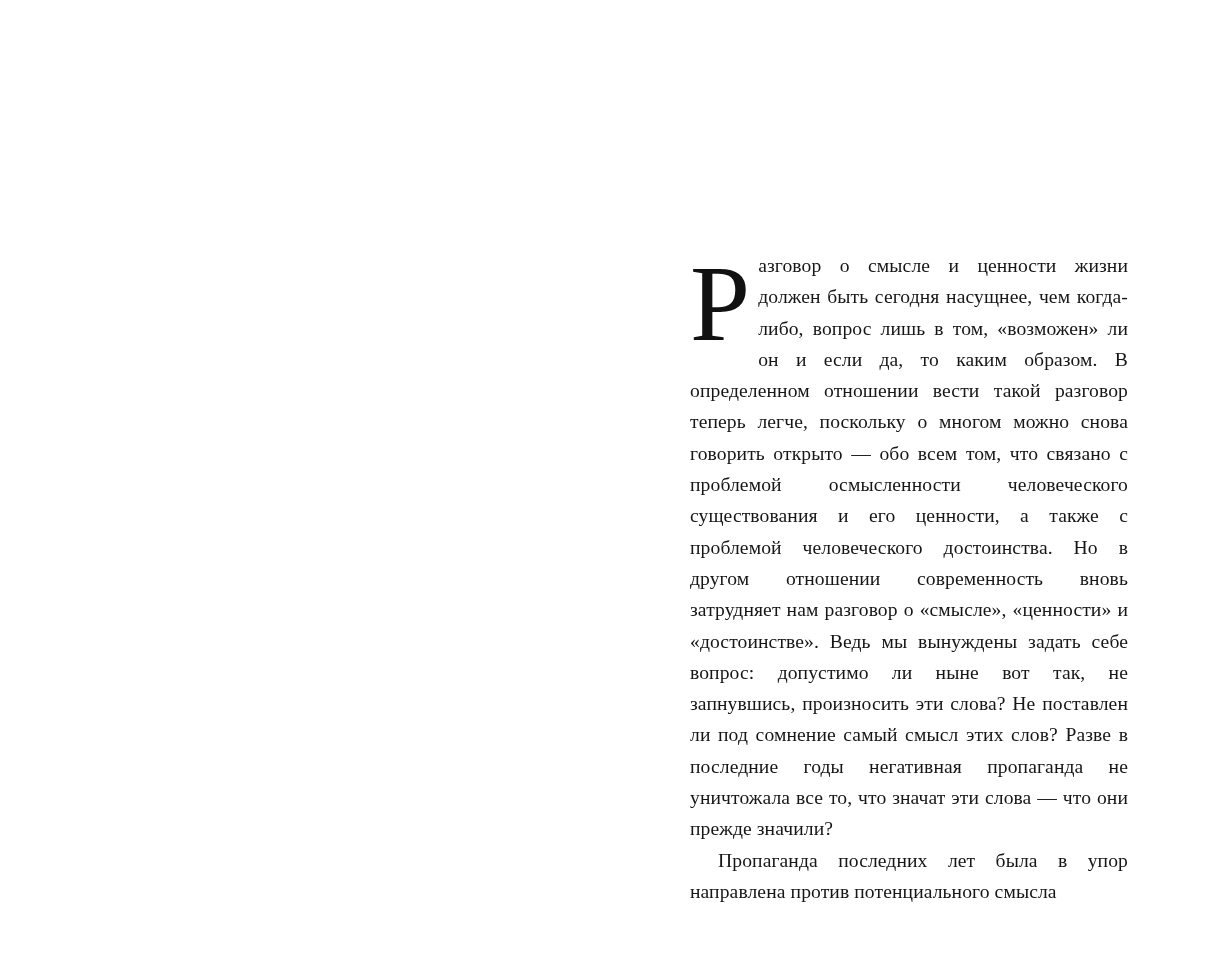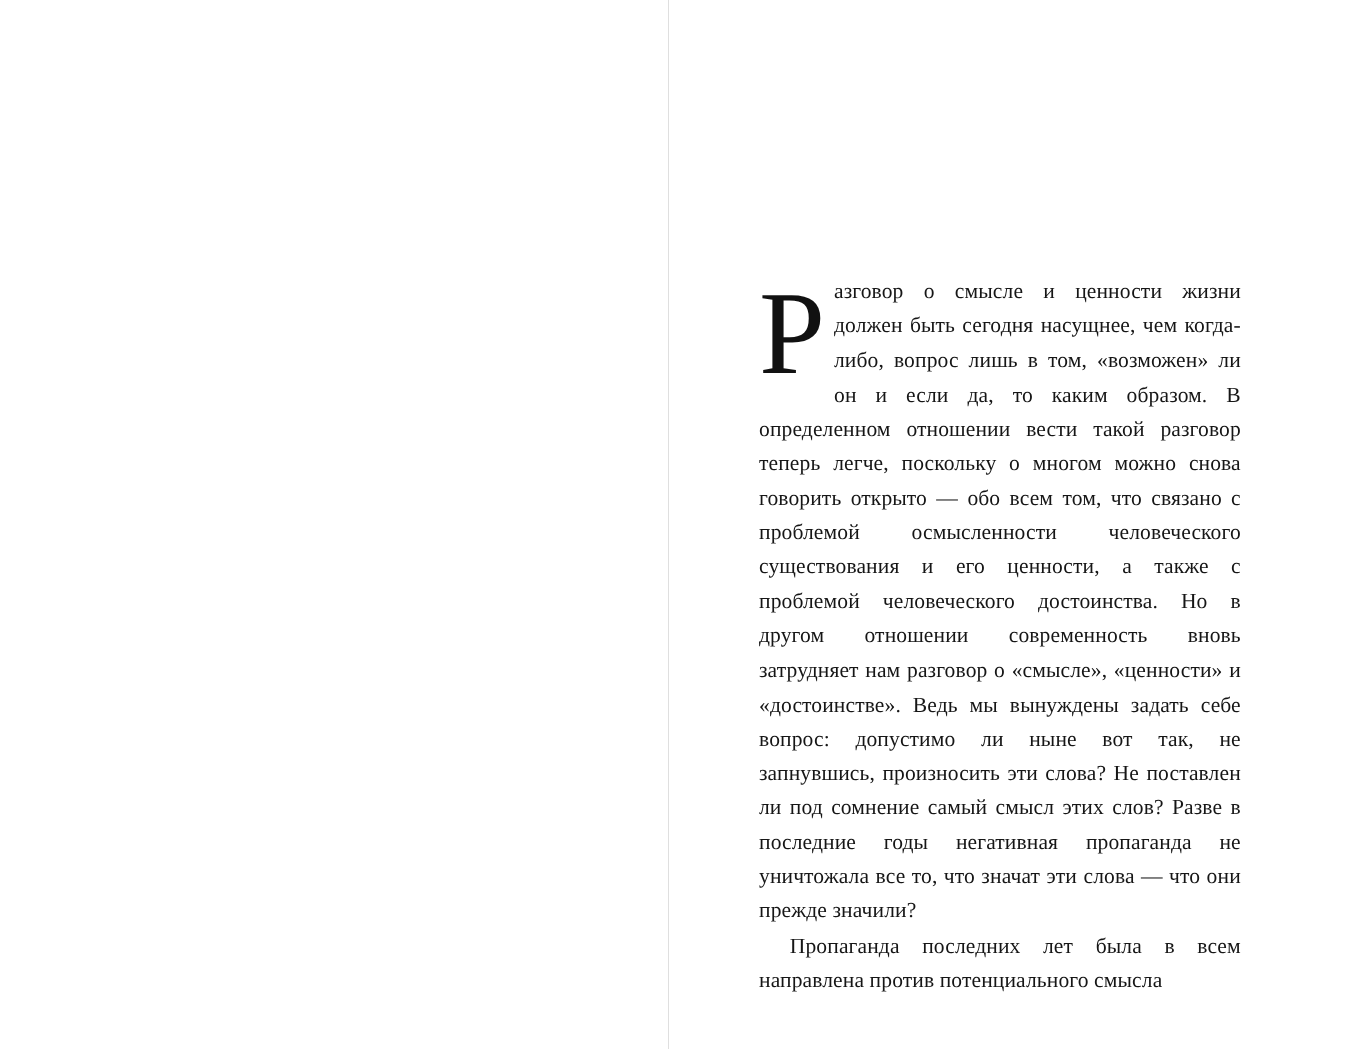--- a/index.html
+++ b/index.html
@@ -99,17 +99,17 @@
 
   <div class="page-left">
     <div class="page-edge-shadow" style="left:0;"></div>
   </div>
 
   <div class="gutter-line"></div>
 
   <div class="page-right">
     <div class="text-block">
       <p class="para para-opening">Разговор о смысле и ценности жизни должен быть сегодня насущнее, чем когда-либо, вопрос лишь в том, «возможен» ли он и если да, то каким образом. В определенном отношении вести такой разговор теперь легче, поскольку о многом можно снова говорить открыто — обо всем том, что связано с проблемой осмысленности человеческого существования и его ценности, а также с проблемой человеческого достоинства. Но в другом отношении современность вновь затрудняет нам разговор о «смысле», «ценности» и «достоинстве». Ведь мы вынуждены задать себе вопрос: допустимо ли ныне вот так, не запнувшись, произносить эти слова? Не поставлен ли под сомнение самый смысл этих слов? Разве в последние годы негативная пропаганда не уничтожала все то, что значат эти слова — что они прежде значили?</p>
-      <p class="para">Пропаганда последних лет была в всем направлена против потенциального смысла</p>
+      <p class="para">Пропаганда последних лет была в упор направлена против потенциального смысла</p>
     </div>
   </div>
 
 </div>
 
 </body></html>

